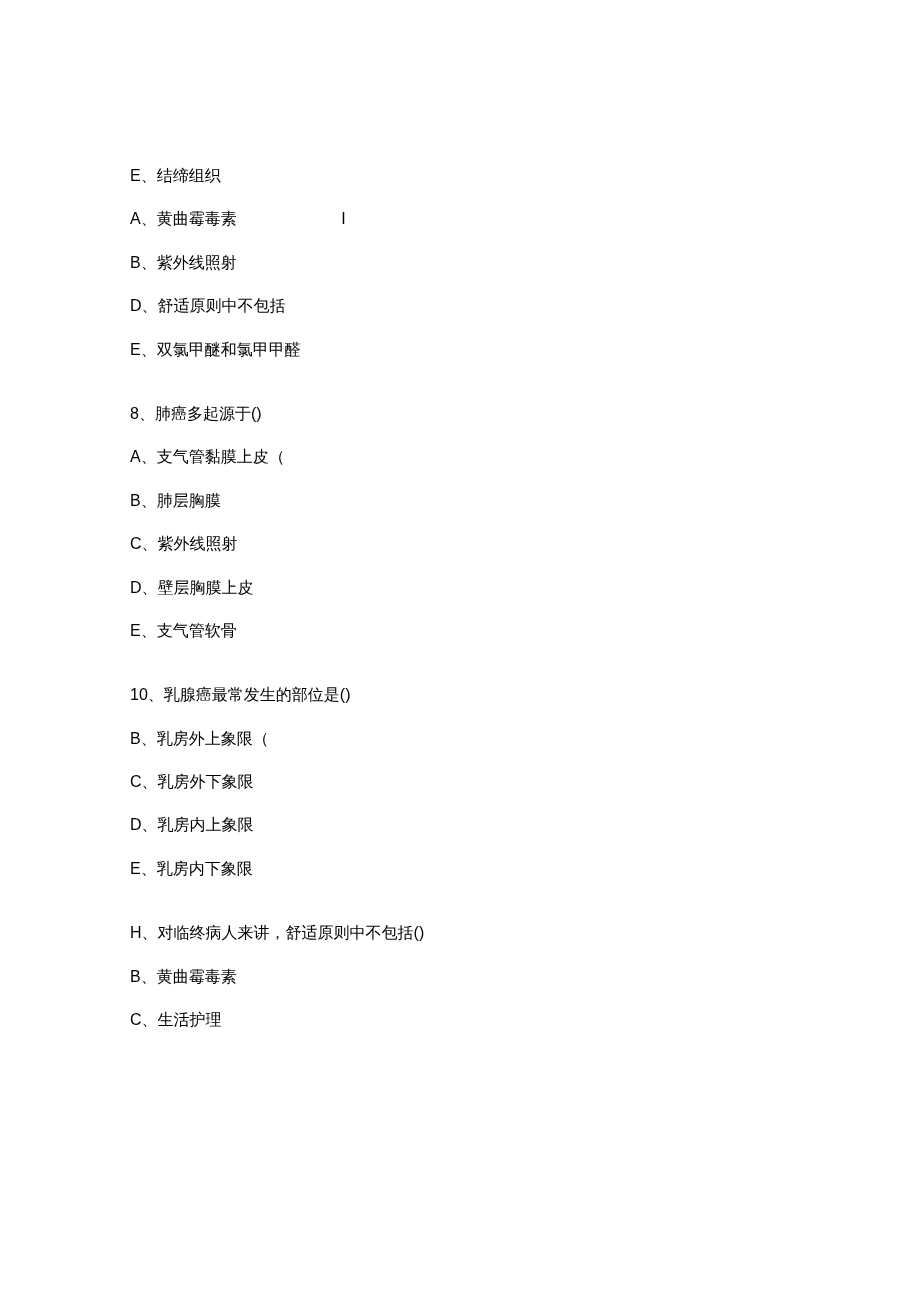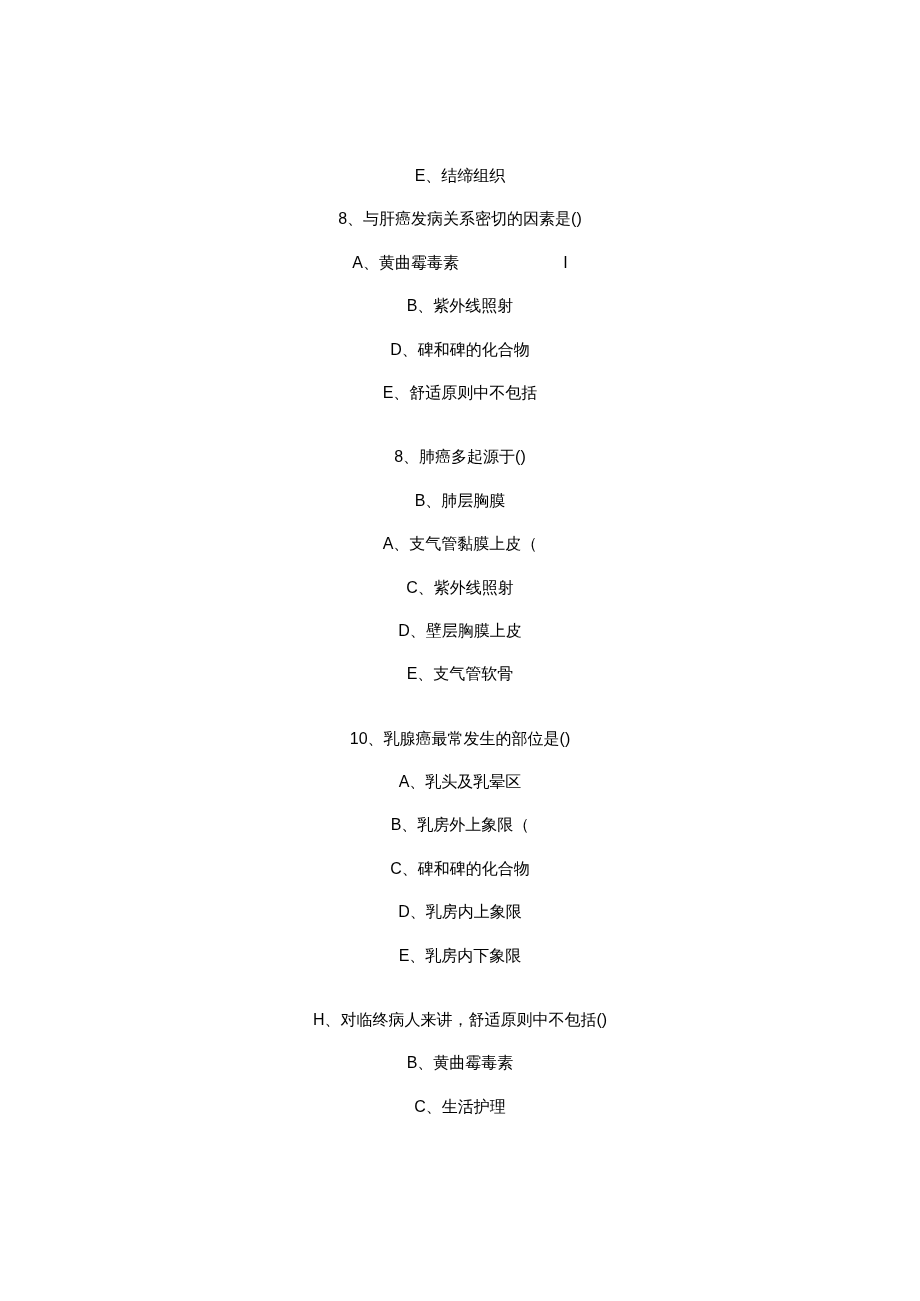--- a/index.html
+++ b/index.html
@@ -12,63 +12,60 @@
     width: 920px;
     height: 1301px;
     box-sizing: border-box;
   }
   .page {
     padding: 165px 130px 0 130px;
   }
   .line {
     margin-bottom: 21px;
     line-height: 1.4;
-    text-align: center;
   }
   .block-gap {
     height: 21px;
   }
   .extra {
     display: inline-block;
     margin-left: 100px;
   }
 </style>
 </head>
 <body>
 
 <div class="page">
 
   <div class="line">E、结缔组织</div>
 
-  <div class="line">8、与肝癌发病关系密切的因素是()</div>
 
   <div class="line">
     <span>A、黄曲霉毒素</span>
     <span class="extra">I</span>
   </div>
 
   <div class="line">B、紫外线照射</div>
-  <div class="line">D、碑和碑的化合物</div>
-  <div class="line">E、舒适原则中不包括</div>
+  <div class="line">D、舒适原则中不包括</div>
+  <div class="line">E、双氯甲醚和氯甲甲醛</div>
 
   <div class="block-gap"></div>
 
   <div class="line">8、肺癌多起源于()</div>
+  <div class="line">A、支气管黏膜上皮（</div>
   <div class="line">B、肺层胸膜</div>
-  <div class="line">A、支气管黏膜上皮（</div>
   <div class="line">C、紫外线照射</div>
   <div class="line">D、壁层胸膜上皮</div>
   <div class="line">E、支气管软骨</div>
 
   <div class="block-gap"></div>
 
   <div class="line">10、乳腺癌最常发生的部位是()</div>
-  <div class="line">A、乳头及乳晕区</div>
   <div class="line">B、乳房外上象限（</div>
-  <div class="line">C、碑和碑的化合物</div>
+  <div class="line">C、乳房外下象限</div>
   <div class="line">D、乳房内上象限</div>
   <div class="line">E、乳房内下象限</div>
 
   <div class="block-gap"></div>
 
   <div class="line">H、对临终病人来讲，舒适原则中不包括()</div>
   <div class="line">B、黄曲霉毒素</div>
   <div class="line">C、生活护理</div>
 
 </div>

